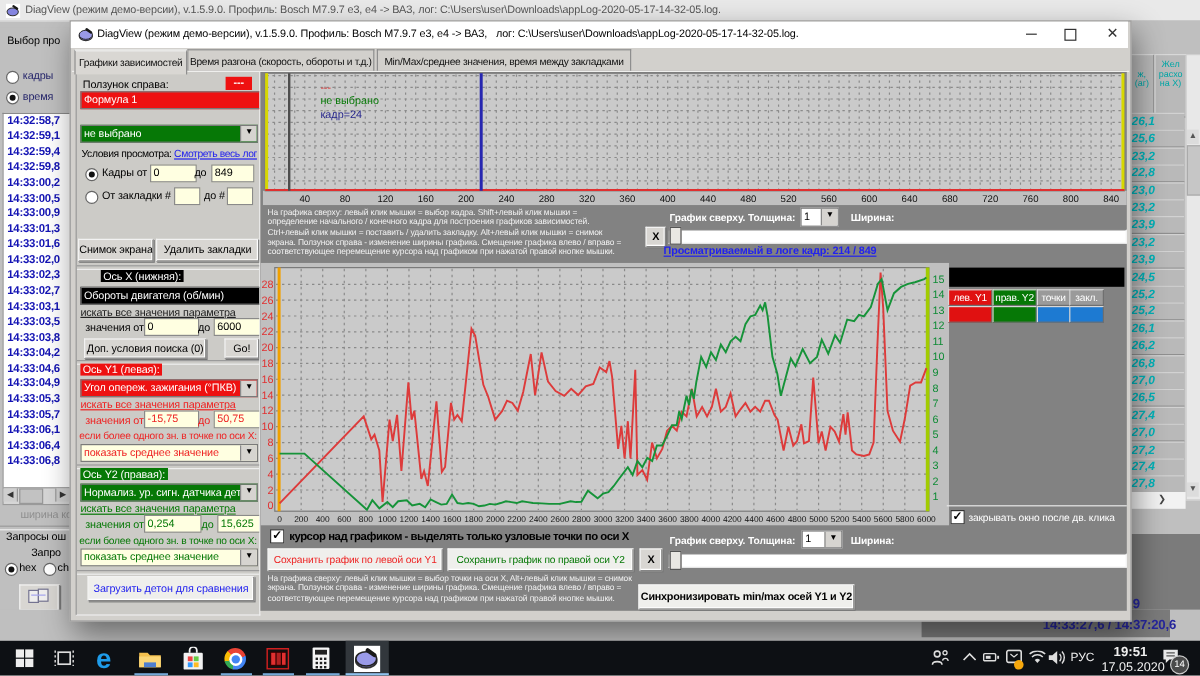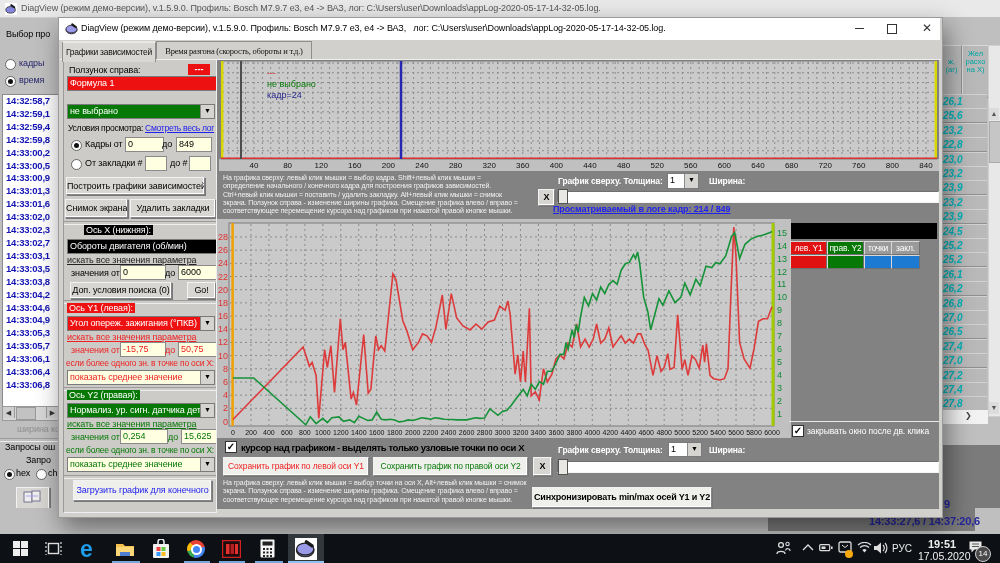--- a/index.html
+++ b/index.html
@@ -148,21 +148,22 @@
         <ellipse cx="6.5" cy="8" rx="5.5" ry="3.8" fill="#8585e0" stroke="#333" stroke-width="1"></ellipse>
         <ellipse cx="6.5" cy="7" rx="5.5" ry="3.8" fill="#9a9ae8" stroke="#222" stroke-width="0.8"></ellipse>
         <rect x="7" y="1" width="6.5" height="2.2" rx="1" transform="rotate(35 7 1)" fill="#1a1a1a"></rect>
       </svg>
   <div class="t">DiagView (режим демо-версии), v.1.5.9.0. Профиль: Bosch M7.9.7 e3, e4 -&gt; ВАЗ,&nbsp;&nbsp; лог: C:\Users\user\Downloads\appLog-2020-05-17-14-32-05.log.</div>
   <div class="abs" style="left:796px;top:10px;width:9px;height:1px;background:#333;"></div>
   <div class="abs" style="left:828px;top:6px;width:8px;height:8px;border:1px solid #333;"></div>
   <div class="abs" style="left:863px;top:4px;font-size:12px;color:#333;line-height:13px;">✕</div>
  </div>
  <div class="tab act" style="left:3px;width:92px;">Графики зависимостей</div>
- <div class="tab" style="left:97px;width:154px;font-family:Liberation Serif, serif;">Время разгона (скорость, обороты и т.д.)</div>
+ <div class="tab" style="left:97px;width:154px;">Время разгона (скорость, обороты и т.д.)</div>
+ <div class="tab" style="left:255px;width:210px;">Min/Max/среднее значения, время между закладками</div>
  <div class="abs" id="tabline"></div>
 
  <div class="abs" id="lp">
   <div class="lbl" style="left:5px;top:5px;">Ползунок справа:</div>
   <div class="abs" style="left:124px;top:4px;width:22px;height:11px;background:#ee1111;color:#fff;font-size:9px;font-weight:bold;text-align:center;line-height:10px;">---</div>
   <div class="combo" style="left:3px;top:16px;width:146px;height:13px;background:#ee1111;color:#fff;padding-left:24px;">
         <span class="cx">Формула 1</span>
         <span class="ar">▼</span>
       </div>
   <div class="combo" style="left:3px;top:44px;width:146px;height:13px;background:#067806;color:#fff;">
@@ -173,21 +174,20 @@
   <div class="radio on" style="left:7px;top:80px;"></div>
       <div class="lbl" style="left:21px;top:79px;">Кадры от</div>
   <div class="inp" style="left:61px;top:77px;width:33px;height:11px;">0</div>
   <div class="lbl" style="left:98px;top:79px;">до</div>
   <div class="inp" style="left:112px;top:77px;width:30px;height:11px;">849</div>
   <div class="radio" style="left:7px;top:99px;"></div>
       <div class="lbl" style="left:21px;top:98px;">От закладки #</div>
   <div class="inp" style="left:81px;top:96px;width:16px;height:11px;"></div>
   <div class="lbl" style="left:106px;top:98px;">до #</div>
   <div class="inp" style="left:125px;top:96px;width:16px;height:11px;"></div>
-  <div class="btn" style="left:2px;top:117px;width:137px;height:16px;line-height:16px;">Построить графики зависимостей</div>
   <div class="btn" style="left:1px;top:139px;width:61px;height:17px;line-height:17px;">Снимок экрана</div>
   <div class="btn" style="left:66px;top:139px;width:84px;height:17px;line-height:17px;">Удалить закладки</div>
   <div class="groove" style="left:0;top:161px;width:154px;"></div>
   <div class="lbl" style="left:3px;top:165px;background:#000;color:#fff;padding:0 2px;margin-left:17px;">Ось X (нижняя):</div>
   <div class="combo" style="left:3px;top:179px;width:146px;height:13px;background:#000;color:#fff;padding-left:24px;">
         <span class="cx">Обороты двигателя (об/мин)</span>
         <span class="ar">▼</span>
       </div>
   <div class="lbl link" style="left:3px;top:195px;color:#222;">искать все значения параметра</div>
   <div class="lbl" style="left:7px;top:208px;">значения от</div>
@@ -222,21 +222,21 @@
   <div class="lbl" style="left:7px;top:372px;color:#067806;">значения от</div>
   <div class="inp" style="left:56px;top:369px;width:42px;height:11px;color:#067806;">0,254</div>
   <div class="lbl" style="left:104px;top:372px;color:#067806;">до</div>
   <div class="inp" style="left:117px;top:369px;width:34px;height:11px;color:#067806;">15,625</div>
   <div class="lbl" style="left:2px;top:385px;color:#067806;font-size:8.5px;letter-spacing:-0.2px;">если более одного зн. в точке по оси X:</div>
   <div class="combo" style="left:3px;top:397px;width:146px;height:13px;background:#ffffe1;color:#067806;">
         <span class="cx">показать среднее значение</span>
         <span class="ar">▼</span>
       </div>
   <div class="groove" style="left:0;top:415px;width:154px;"></div>
-  <div class="btn" style="left:9px;top:420px;width:137px;height:19px;line-height:19px;color:#2222ee;background:#efefec;">Загрузить график для конечного</div>
+  <div class="btn" style="left:9px;top:420px;width:137px;height:19px;line-height:19px;color:#2222ee;background:#efefec;">Загрузить детон для сравнения</div>
  </div>
 
  <div class="abs" id="gz" style="left:0;top:0;">
 <div class="darkzone" style="left:158px;top:41px;width:722px;height:450px;"></div>
 <svg class="abs" style="left:160px;top:41px;" width="720" height="112" viewBox="0 0 720 112">
 <rect x="0" y="100" width="720" height="12" fill="#c0c0c0"></rect>
         <rect x="2" y="2" width="716" height="98" fill="#cacaca" stroke="#7a7a7a" stroke-width="1"></rect>
 <path d="M9.8 3 V99 M18.2 3 V99 M26.6 3 V99 M35.0 3 V99 M43.4 3 V99 M51.8 3 V99 M60.2 3 V99 M68.6 3 V99 M77.0 3 V99 M85.4 3 V99 M93.8 3 V99 M102.2 3 V99 M110.6 3 V99 M119.0 3 V99 M127.4 3 V99 M135.8 3 V99 M144.2 3 V99 M152.6 3 V99 M161.0 3 V99 M169.4 3 V99 M177.8 3 V99 M186.2 3 V99 M194.6 3 V99 M203.0 3 V99 M211.4 3 V99 M219.8 3 V99 M228.2 3 V99 M236.6 3 V99 M245.0 3 V99 M253.4 3 V99 M261.8 3 V99 M270.2 3 V99 M278.6 3 V99 M287.0 3 V99 M295.4 3 V99 M303.8 3 V99 M312.2 3 V99 M320.6 3 V99 M329.0 3 V99 M337.4 3 V99 M345.8 3 V99 M354.2 3 V99 M362.6 3 V99 M371.0 3 V99 M379.4 3 V99 M387.8 3 V99 M396.2 3 V99 M404.6 3 V99 M413.0 3 V99 M421.4 3 V99 M429.8 3 V99 M438.2 3 V99 M446.6 3 V99 M455.0 3 V99 M463.4 3 V99 M471.8 3 V99 M480.2 3 V99 M488.6 3 V99 M497.0 3 V99 M505.4 3 V99 M513.8 3 V99 M522.2 3 V99 M530.6 3 V99 M539.0 3 V99 M547.4 3 V99 M555.8 3 V99 M564.2 3 V99 M572.6 3 V99 M581.0 3 V99 M589.4 3 V99 M597.8 3 V99 M606.2 3 V99 M614.6 3 V99 M623.0 3 V99 M631.4 3 V99 M639.8 3 V99 M648.2 3 V99 M656.6 3 V99 M665.0 3 V99 M673.4 3 V99 M681.8 3 V99 M690.2 3 V99 M698.6 3 V99 M707.0 3 V99" stroke="#8a8a8a" stroke-width="1" stroke-dasharray="2,3" fill="none"></path>
 <path d="M3 4.00 H717 M3 13.75 H717 M3 23.50 H717 M3 33.25 H717 M3 43.00 H717 M3 52.75 H717 M3 62.50 H717 M3 72.25 H717 M3 82.00 H717 M3 91.75 H717" stroke="#8a8a8a" stroke-width="1" stroke-dasharray="2,3" fill="none"></path>
 <line x1="3.2" y1="2" x2="3.2" y2="100" stroke="#d8d800" stroke-width="2.5"></line>

